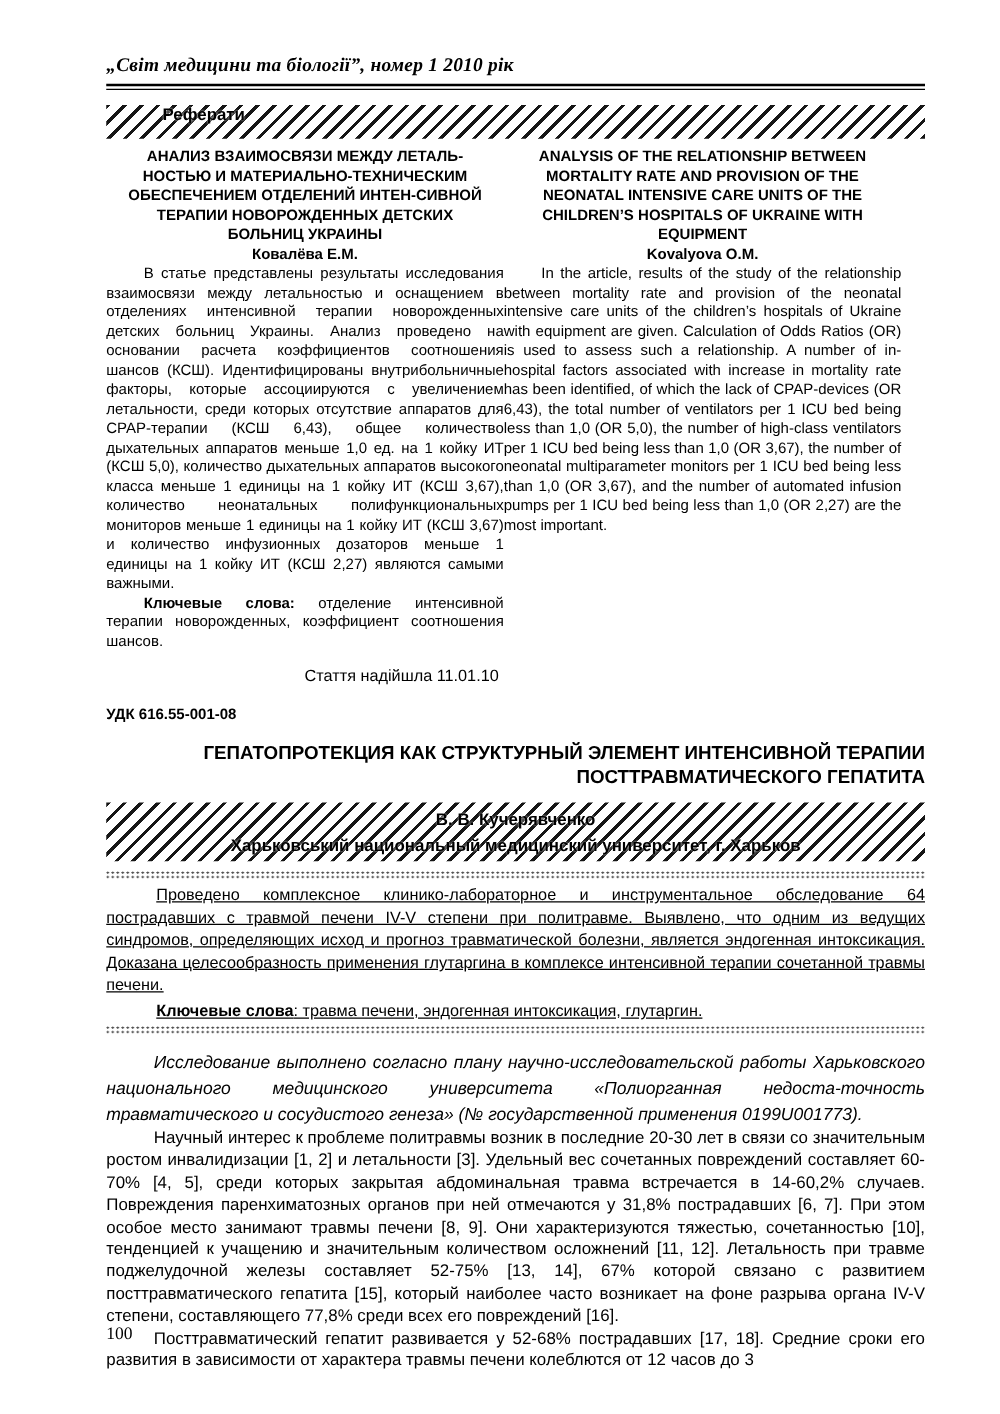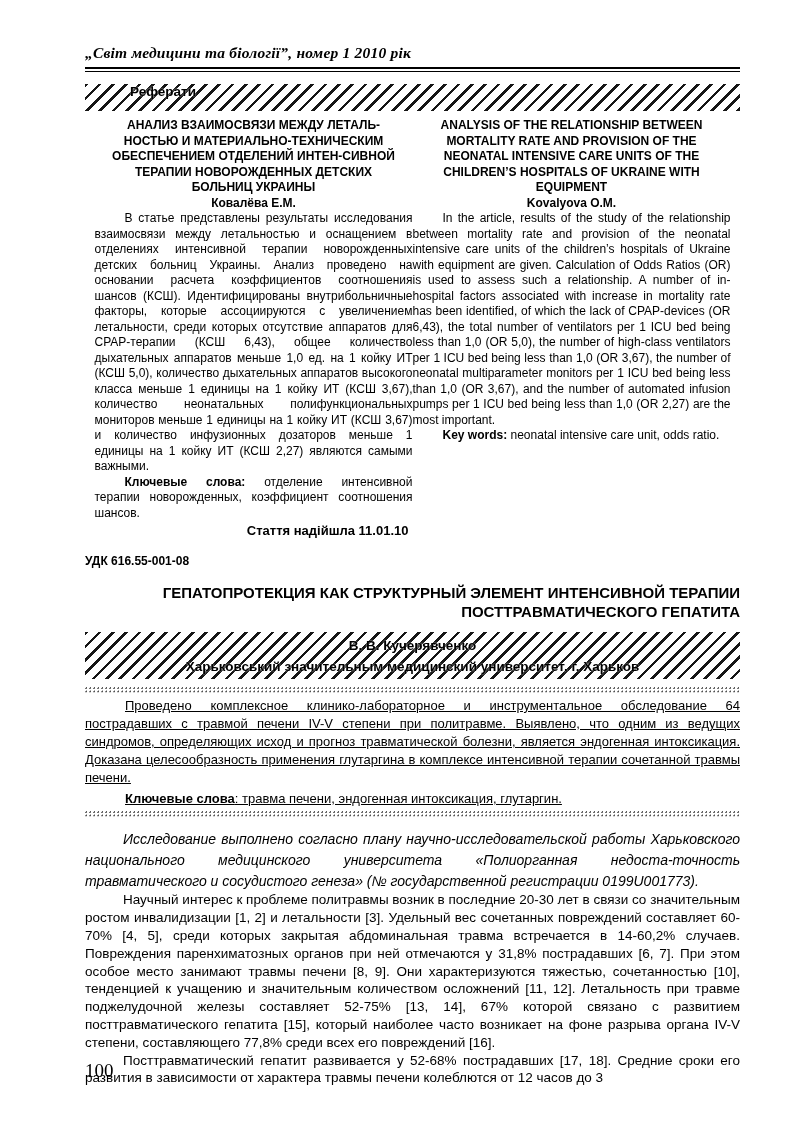--- a/index.html
+++ b/index.html
@@ -39,38 +39,38 @@
   }
   .author-band { margin-top: 11px; height: 47px; text-align: center; padding-top: 3px; box-sizing: border-box; }
   .author-band div {
     font-weight: bold;
     font-size: 13.5px;
     line-height: 21px;
     text-shadow: 0 0 2px #fff;
   }
 
   
-  .columns { display: flex; justify-content: center; margin-top: 7px; }
+  .columns { display: flex; justify-content: flex-start; margin-top: 7px; }
   .col { width: 318px; }
   .col-title {
     font-weight: bold;
     font-size: 12px;
     line-height: 15.5px;
     text-align: center;
     white-space: pre-line;
   }
   .col-author { font-weight: bold; font-size: 12px; line-height: 15.5px; text-align: center; }
   .col p { margin: 0; }
   .col-body, .col-keywords {
     font-size: 12px;
     line-height: 15.5px;
     text-align: justify;
     text-indent: 30px;
   }
-  .received { text-align: right; font-size: 13px; line-height: 16px; margin-top: 2px; padding-right: 4px; font-weight: bold; }
+  .received { text-align: right; font-size: 13px; line-height: 16px; margin-top: 12px; padding-right: 4px; }
 
   
   .udk { margin-top: 15px; font-weight: bold; font-size: 12px; }
   .article-title {
     margin-top: 15px;
     font-weight: bold;
     font-size: 15px;
     line-height: 19px;
     text-align: right;
     white-space: pre-line;
@@ -107,21 +107,21 @@
     text-align: justify;
     text-indent: 38px;
   }
   .body-par + .body-par { margin-top: 0; }
 
   .page-number {
     position: absolute;
     left: 85px;
     top: 1060px;
     font-family: "Liberation Serif", serif;
-    font-size: 19px;
+    font-size: 14px;
   }
   b { font-weight: bold; }
 </style>
 </head>
 <body>
 
 <div class="page">
   <div class="content">
 
     <div class="header">
@@ -149,43 +149,42 @@
       </div>
 
       <div class="col">
         <div class="col-title">ANALYSIS OF THE RELATIONSHIP BETWEEN
 MORTALITY RATE AND PROVISION OF THE
 NEONATAL INTENSIVE CARE UNITS OF THE
 CHILDREN’S HOSPITALS OF UKRAINE WITH
 EQUIPMENT</div>
         <div class="col-author">Kovalyova O.M.</div>
         <p class="col-body">In the article, results of the study of the relationship between mortality rate and provision of the neonatal intensive care units of the children’s hospitals of Ukraine with equipment are given. Calculation of Odds Ratios (OR) is used to assess such a relationship. A number of in-hospital factors associated with increase in mortality rate has been identified, of which the lack of CPAP-devices (OR 6,43), the total number of ventilators per 1 ICU bed being less than 1,0 (OR 5,0), the number of high-class ventilators per 1 ICU bed being less than 1,0 (OR 3,67), the number of neonatal multiparameter monitors per 1 ICU bed being less than 1,0 (OR 3,67), and the number of automated infusion pumps per 1 ICU bed being less than 1,0 (OR 2,27) are the most important.</p>
-        <p class="col-keywords"><b>Key words:</b><span> neonatal intensive care unit, odds ratio.</span></p>
       </div>
 
     </div>
 
     <div class="udk">УДК 616.55-001-08</div>
 
     <div class="article-title">ГЕПАТОПРОТЕКЦИЯ КАК СТРУКТУРНЫЙ ЭЛЕМЕНТ ИНТЕНСИВНОЙ ТЕРАПИИ
 ПОСТТРАВМАТИЧЕСКОГО ГЕПАТИТА</div>
 
     <div class="hatch-band author-band">
       <div>В. В. Кучерявченко</div>
-      <div>Харьковський значительным медицинский университет, г. Харьков</div>
+      <div>Харьковський национальный медицинский университет, г. Харьков</div>
     </div>
 
     <div class="abstract-box">
       <div class="speckle"></div>
       <p>Проведено комплексное клинико-лабораторное и инструментальное обследование 64 пострадавших с травмой печени IV-V степени при политравме. Выявлено, что одним из ведущих синдромов, определяющих исход и прогноз травматической болезни, является эндогенная интоксикация. Доказана целесообразность применения глутаргина в комплексе интенсивной терапии сочетанной травмы печени.</p>
       <p><b>Ключевые слова</b><span>: травма печени, эндогенная интоксикация, глутаргин.</span></p>
       <div class="speckle"></div>
     </div>
 
-    <p class="funding">Исследование выполнено согласно плану научно-исследовательской работы Харьковского национального медицинского университета «Полиорганная недоста-точность травматического и сосудистого генеза» (№ государственной регистрации 0199U001773).</p>
+    <p class="funding">Исследование выполнено согласно плану научно-исследовательской работы Харьковского национального медицинского университета «Полиорганная недоста-точность травматического и сосудистого генеза» (№ государственной применения 0199U001773).</p>
 
     <p class="body-par">Научный интерес к проблеме политравмы возник в последние 20-30 лет в связи со значительным ростом инвалидизации [1, 2] и летальности [3]. Удельный вес сочетанных повреждений составляет 60-70% [4, 5], среди которых закрытая абдоминальная травма встречается в 14-60,2% случаев. Повреждения паренхиматозных органов при ней отмечаются у 31,8% пострадавших [6, 7]. При этом особое место занимают травмы печени [8, 9]. Они характеризуются тяжестью, сочетанностью [10], тенденцией к учащению и значительным количеством осложнений [11, 12]. Летальность при травме поджелудочной железы составляет 52-75% [13, 14], 67% которой связано с развитием посттравматического гепатита [15], который наиболее часто возникает на фоне разрыва органа IV-V степени, составляющего 77,8% среди всех его повреждений [16].</p>
     <p class="body-par">Посттравматический гепатит развивается у 52-68% пострадавших [17, 18]. Средние сроки его развития в зависимости от характера травмы печени колеблются от 12 часов до 3</p>
 
   </div>
 
   <div class="page-number">100</div>
 </div>
 
 </body></html>

